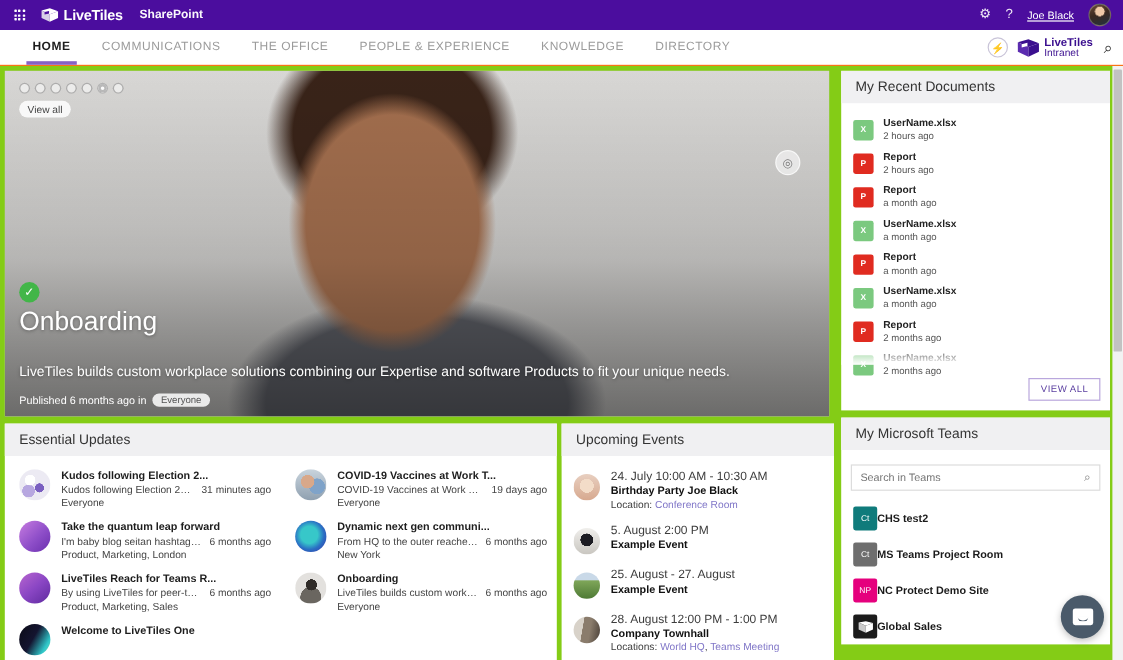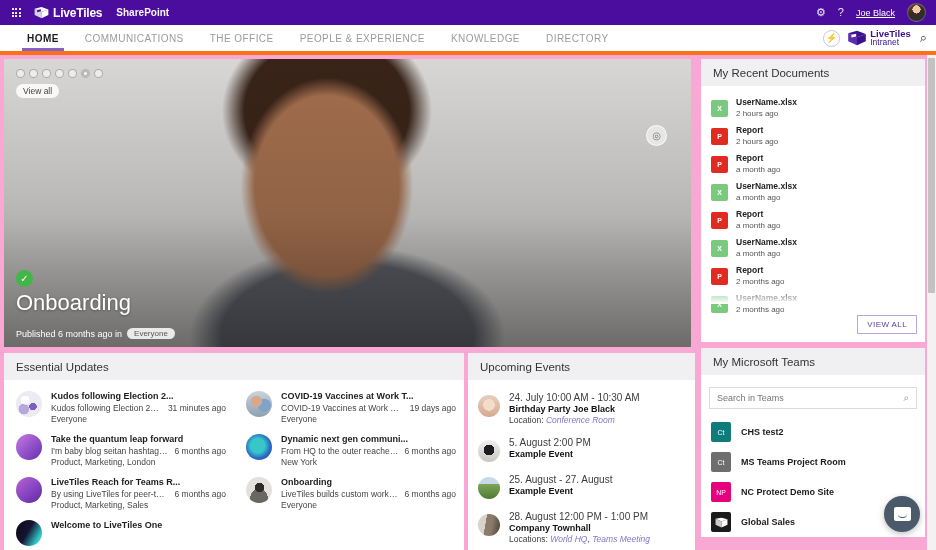--- a/index.html
+++ b/index.html
@@ -2,21 +2,21 @@
 <html><head>
 <meta charset="utf-8">
 <style>
   * { box-sizing: border-box; margin: 0; padding: 0; }
   html, body {
     width: 936px; height: 550px;
     font-family: "Liberation Sans", sans-serif;
     background: #ffffff;
     overflow: hidden;
   }
-  .page { position: relative; width: 936px; height: 550px; background:#f9a8d4; }
+  .page { position: relative; width: 936px; height: 550px; background:#84cc16; }
 
   
   .suitebar {
     height: 25px; background: #4B0D9E; display: flex; align-items: center;
     padding: 0 6px; color: #fff;
   }
   .waffle { width: 20px; display:flex; align-items:center; justify-content:center; cursor:pointer; }
   .waffle-grid { display:grid; grid-template-columns: repeat(3,2px); grid-template-rows: repeat(3,2px); gap:1.5px; }
   .waffle-grid i { background:#fff; width:2px; height:2px; display:block; border-radius:0.5px; }
   .brand-logo { display:flex; align-items:center; margin-left:8px; cursor:pointer; }
@@ -29,21 +29,21 @@
   .sb-avatar {
     width:19px; height:19px; border-radius:50%; cursor:pointer; overflow:hidden;
     background: radial-gradient(circle at 50% 32%, #f0c9a8 0 28%, transparent 29%),
                 linear-gradient(160deg,#6b4a37 0%, #3b2a20 45%, #23303f 100%);
     border:1px solid rgba(255,255,255,.25);
   }
 
   
   .navbar {
     height: 30px; background:#fff; display:flex; align-items:stretch;
-    border-bottom:4px solid #f97316; padding-left:14px; position:relative;
+    border-bottom:1px solid #f97316; padding-left:14px; position:relative;
   }
   .nav-item {
     display:flex; align-items:center; font-size:10px; letter-spacing:.45px;
     color:#9b9b9b; padding:0 13px; cursor:pointer; position:relative; white-space:nowrap;
   }
   .nav-item.active { color:#1d1d1d; font-weight:bold; }
   .nav-item.active::after {
     content:""; position:absolute; left:8px; right:8px; bottom:0; height:3px; background:#8661c5;
   }
   .nav-right { margin-left:auto; display:flex; align-items:center; gap:7px; padding-right:9px; }
@@ -156,34 +156,34 @@
   .news-snippet { font-size:8.5px; color:#444; white-space:nowrap; overflow:hidden; text-overflow:ellipsis; }
   .news-time { font-size:8.5px; color:#444; white-space:nowrap; flex:none; }
   .news-tags { font-size:8.5px; color:#444; margin-top:1px; }
 
   
   .event-row { display:flex; gap:9px; padding:6px 10px 6px 10px; cursor:pointer; }
   .event-avatar { width:22px; height:22px; border-radius:50%; flex:none; margin-top:3px; }
   .event-date { font-size:10px; color:#3c3c3c; }
   .event-title { font-size:9px; font-weight:bold; color:#111; margin-top:1px; }
   .event-loc { font-size:8.5px; color:#3c3c3c; margin-top:1px; }
-  .event-loc a { color:#8177c8; text-decoration:none; cursor:pointer;font-style:italic; }
+  .event-loc a { color:#8177c8; text-decoration:none; cursor:pointer; }
 
   
   .teams-card { margin-top:6px; }
   .teams-search {
     margin:12px 8px 0 8px; height:22px; border:1px solid #dcdcdc; display:flex; align-items:center;
     padding:0 7px; justify-content:space-between;
   }
   .teams-search input {
     border:none; outline:none; font-size:9px; color:#777; width:100%;
     font-family:"Liberation Sans", sans-serif; background:transparent;
   }
   .teams-search span { font-size:10px; color:#888; cursor:pointer; }
-  .team-row { display:flex; align-items:center; gap:10px; padding:5px 10px; cursor:pointer; }
+  .team-row { display:flex; align-items:center; padding:5px 10px; cursor:pointer; }
   .team-badge {
     width:20px; height:20px; display:flex; align-items:center; justify-content:center;
     font-size:7px; color:#fff; flex:none; border-radius:2px;
   }
   .team-name { font-size:9px; font-weight:bold; color:#1b1b1b; }
 
   
   .chat-fab {
     position:absolute; right:16px; bottom:18px; width:36px; height:36px; border-radius:50%;
     background:#4a5a6a; display:flex; align-items:center; justify-content:center; cursor:pointer;
@@ -286,20 +286,21 @@
           <i></i>
           <i></i>
           <i class="on"></i>
           <i></i>
         </div>
         <div class="hero-viewall">View all</div>
         <div class="hero-fav">◎</div>
         <div class="hero-content">
           <div class="hero-badge">✓</div>
           <div class="hero-title">Onboarding</div>
+          <div class="hero-desc">LiveTiles builds custom workplace solutions combining our Expertise and software Products to fit your unique needs.</div>
           <div class="hero-meta">
             <span>Published 6 months ago in</span>
             <span class="hero-chip">Everyone</span>
           </div>
         </div>
       </div>
 
       <div class="lower">
 
         <div class="updates-col panel">

